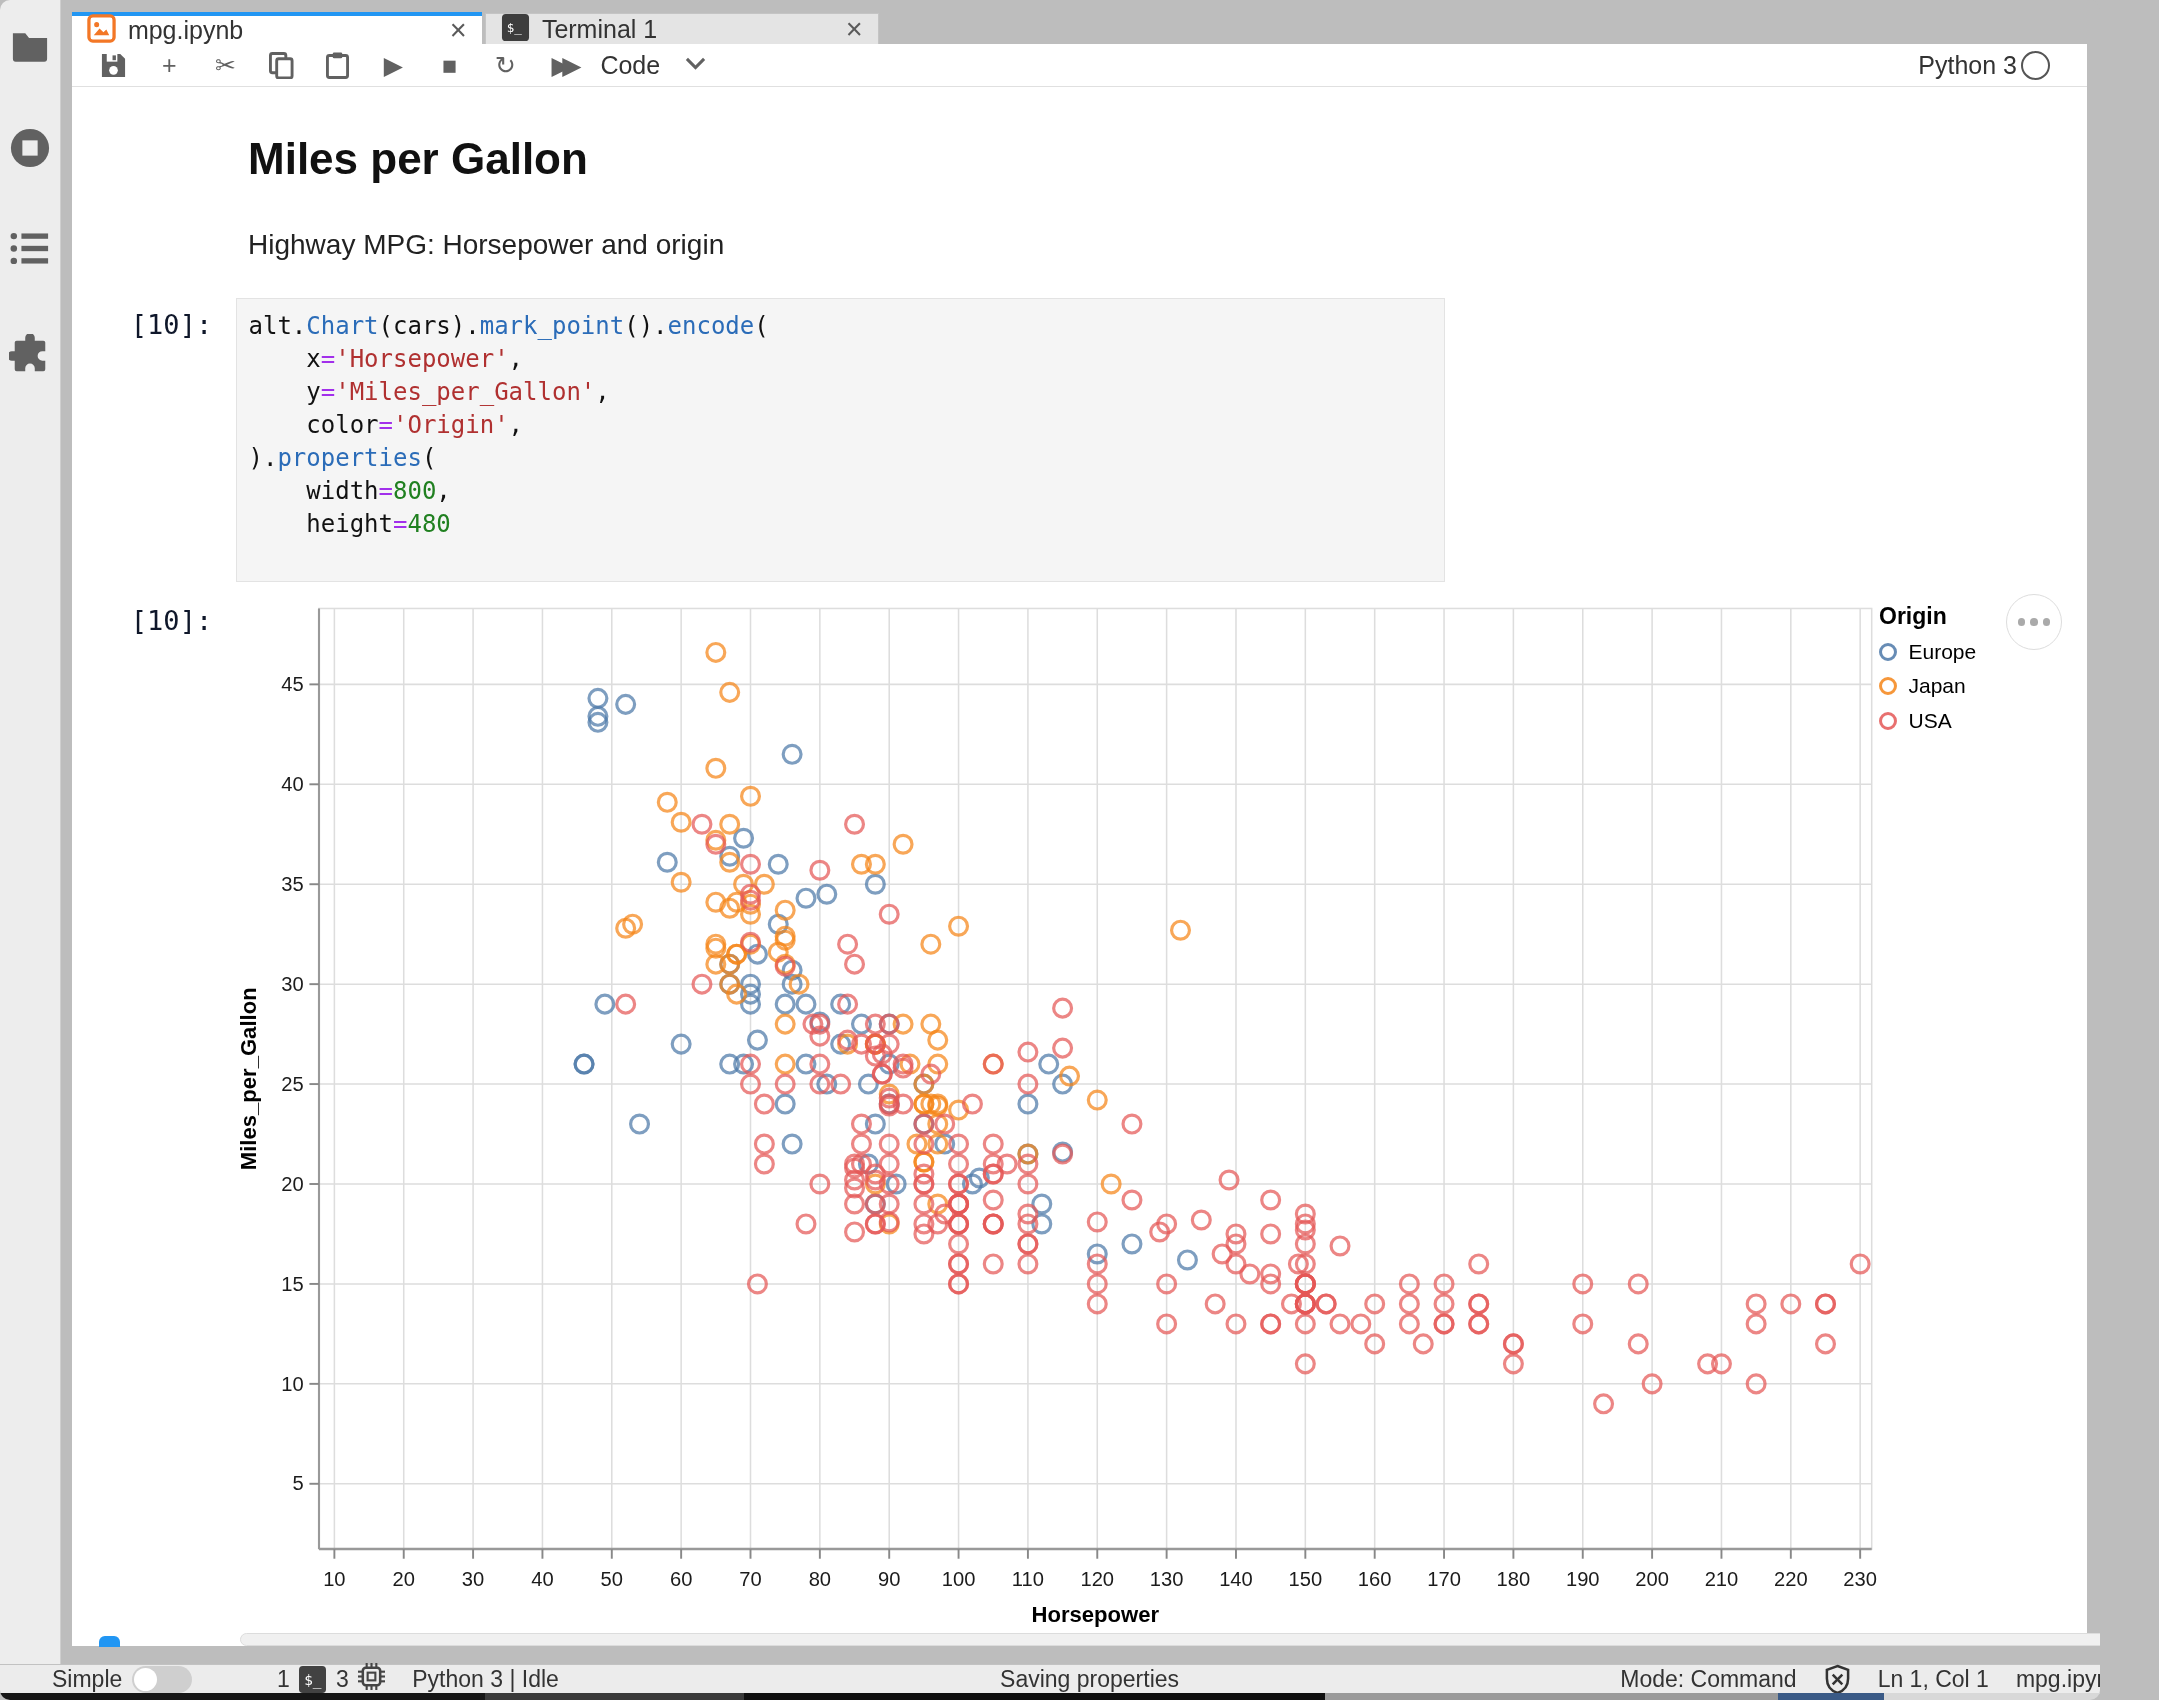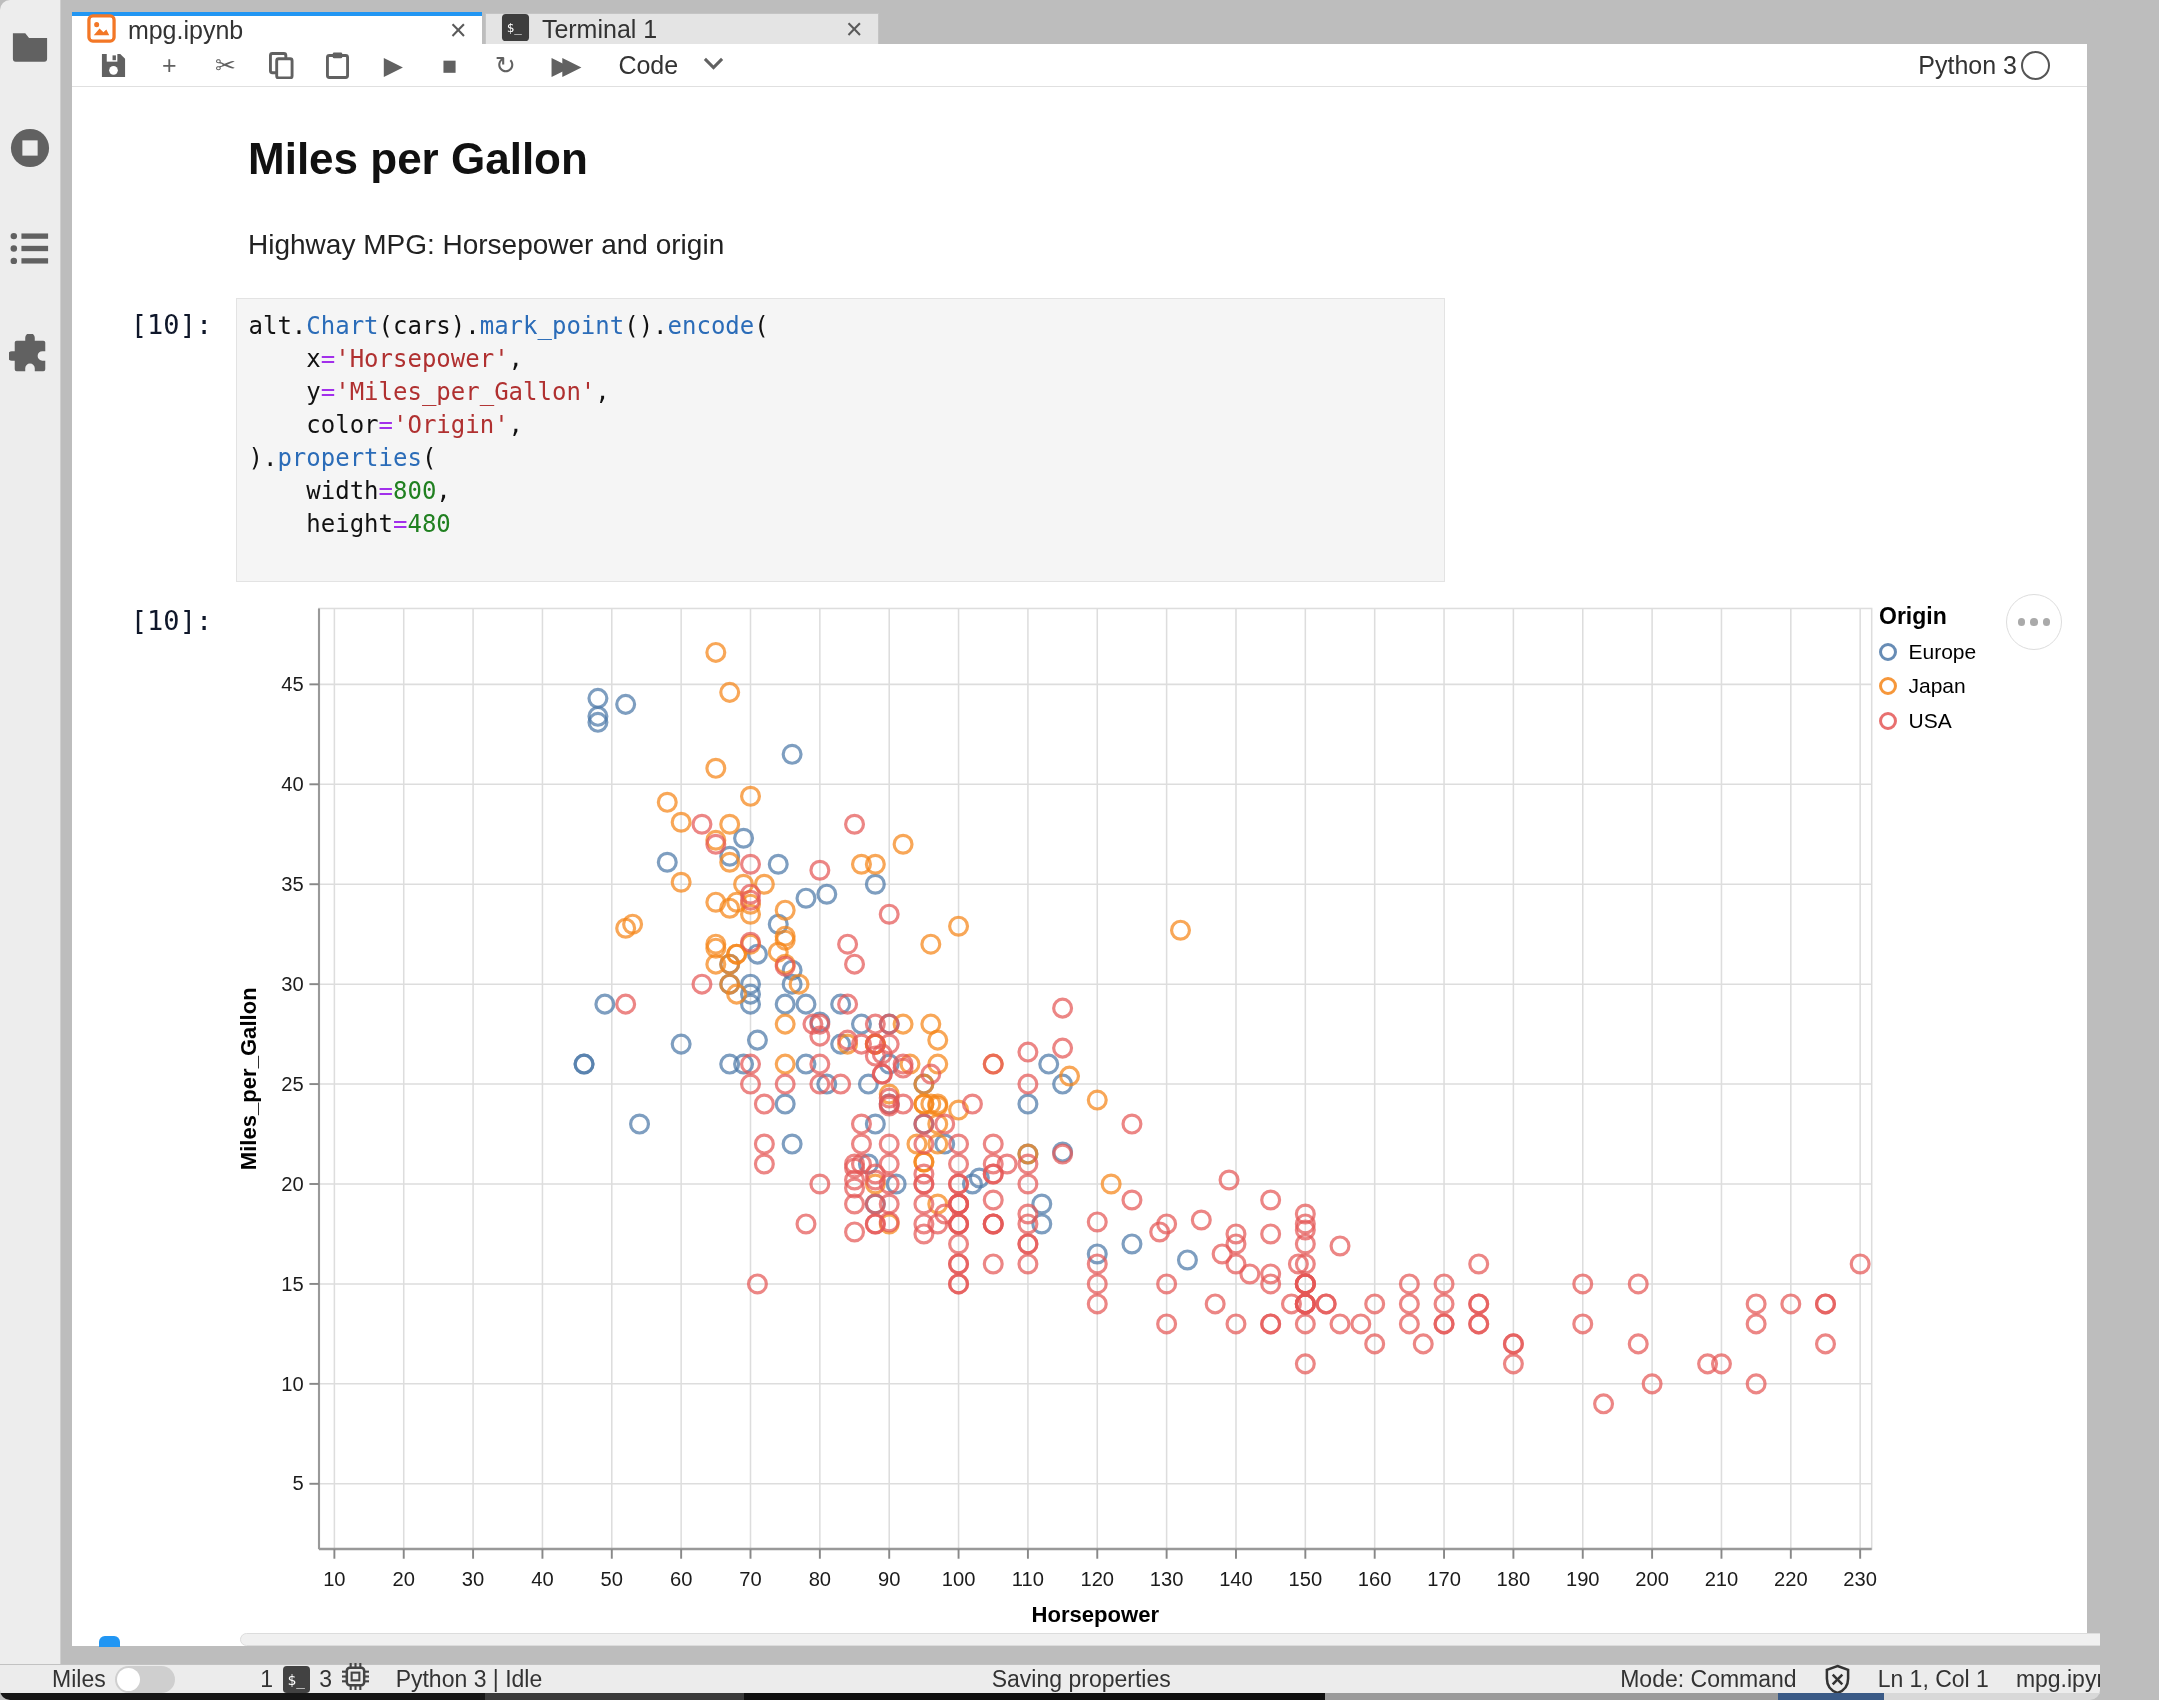--- a/index.html
+++ b/index.html
@@ -14,21 +14,21 @@
   
   .tab{position:absolute;top:11.5px;height:33px;display:flex;align-items:center;gap:11.5px;padding:0 15.4px;box-sizing:border-box;}
   #tab-active{left:72px;width:410px;background:#ffffff;border-top:4.8px solid #2196f3;}
   #tab-terminal{left:485px;width:394px;background:#e4e4e4;border:1px solid #c4c4c4;border-bottom:none;top:13.4px;height:31px;}
   .tab-label{font-size:25px;color:#333;white-space:nowrap;}
   .tab-close{margin-left:auto;font-size:29px;color:#5a5a5a;line-height:1;cursor:pointer;}
   
   #toolbar{left:72px;top:44px;width:2015px;height:42px;background:#fff;border-bottom:1px solid #e0e0e0;display:flex;align-items:center;}
   .tbtn{width:56px;text-align:center;color:#616161;font-size:25px;line-height:1;}
   .tbtn svg{vertical-align:middle;}
-  #celltype{font-size:25px;color:#333;margin-left:29px;}
+  #celltype{font-size:25px;color:#333;margin-left:11px;}
   #celltype-chevron{margin-left:25px;}
   #kernel-zone{margin-left:auto;display:flex;align-items:center;gap:4px;padding-right:37px;}
   #kernel-name{font-size:25px;color:#333;}
   #kernel-circle{width:25px;height:25px;border:2.9px solid #555;border-radius:50%;background:#fff;}
   
   #md-title{left:248px;top:134px;font-size:44px;font-weight:bold;color:#111;}
   #md-sub{left:248px;top:229px;font-size:28px;color:#222;}
   
   .prompt{position:absolute;left:115px;width:113px;text-align:center;font-family:"DejaVu Sans Mono","Liberation Mono",monospace;font-size:27px;color:#0f172a;}
   #code-box{left:236px;top:298px;width:1209px;height:284px;background:#f5f5f5;border:1px solid #e3e3e3;box-sizing:border-box;padding:10.6px 0 0 11.5px;}
@@ -642,21 +642,21 @@
       <i></i>
       <i></i>
       <i></i>
     </div>
 
   <div id="cell-nub" class="abs"></div>
   <div id="hscroll" class="abs"></div>
 
   <div id="statusbar" class="abs">
     <span class="sb-item" style="margin-left:52px;">
-      <span>Miles</span>
+      <span>Simple</span>
       <span id="toggle">
           <span class="knob"></span>
         </span>
     </span>
     <span class="sb-item" style="margin-left:58px;">
       <span>1</span>
       <span class="term-badge">$_</span>
       <span>3</span>
       <span>
         <svg width="27" height="27" viewBox="0 0 28 28">

